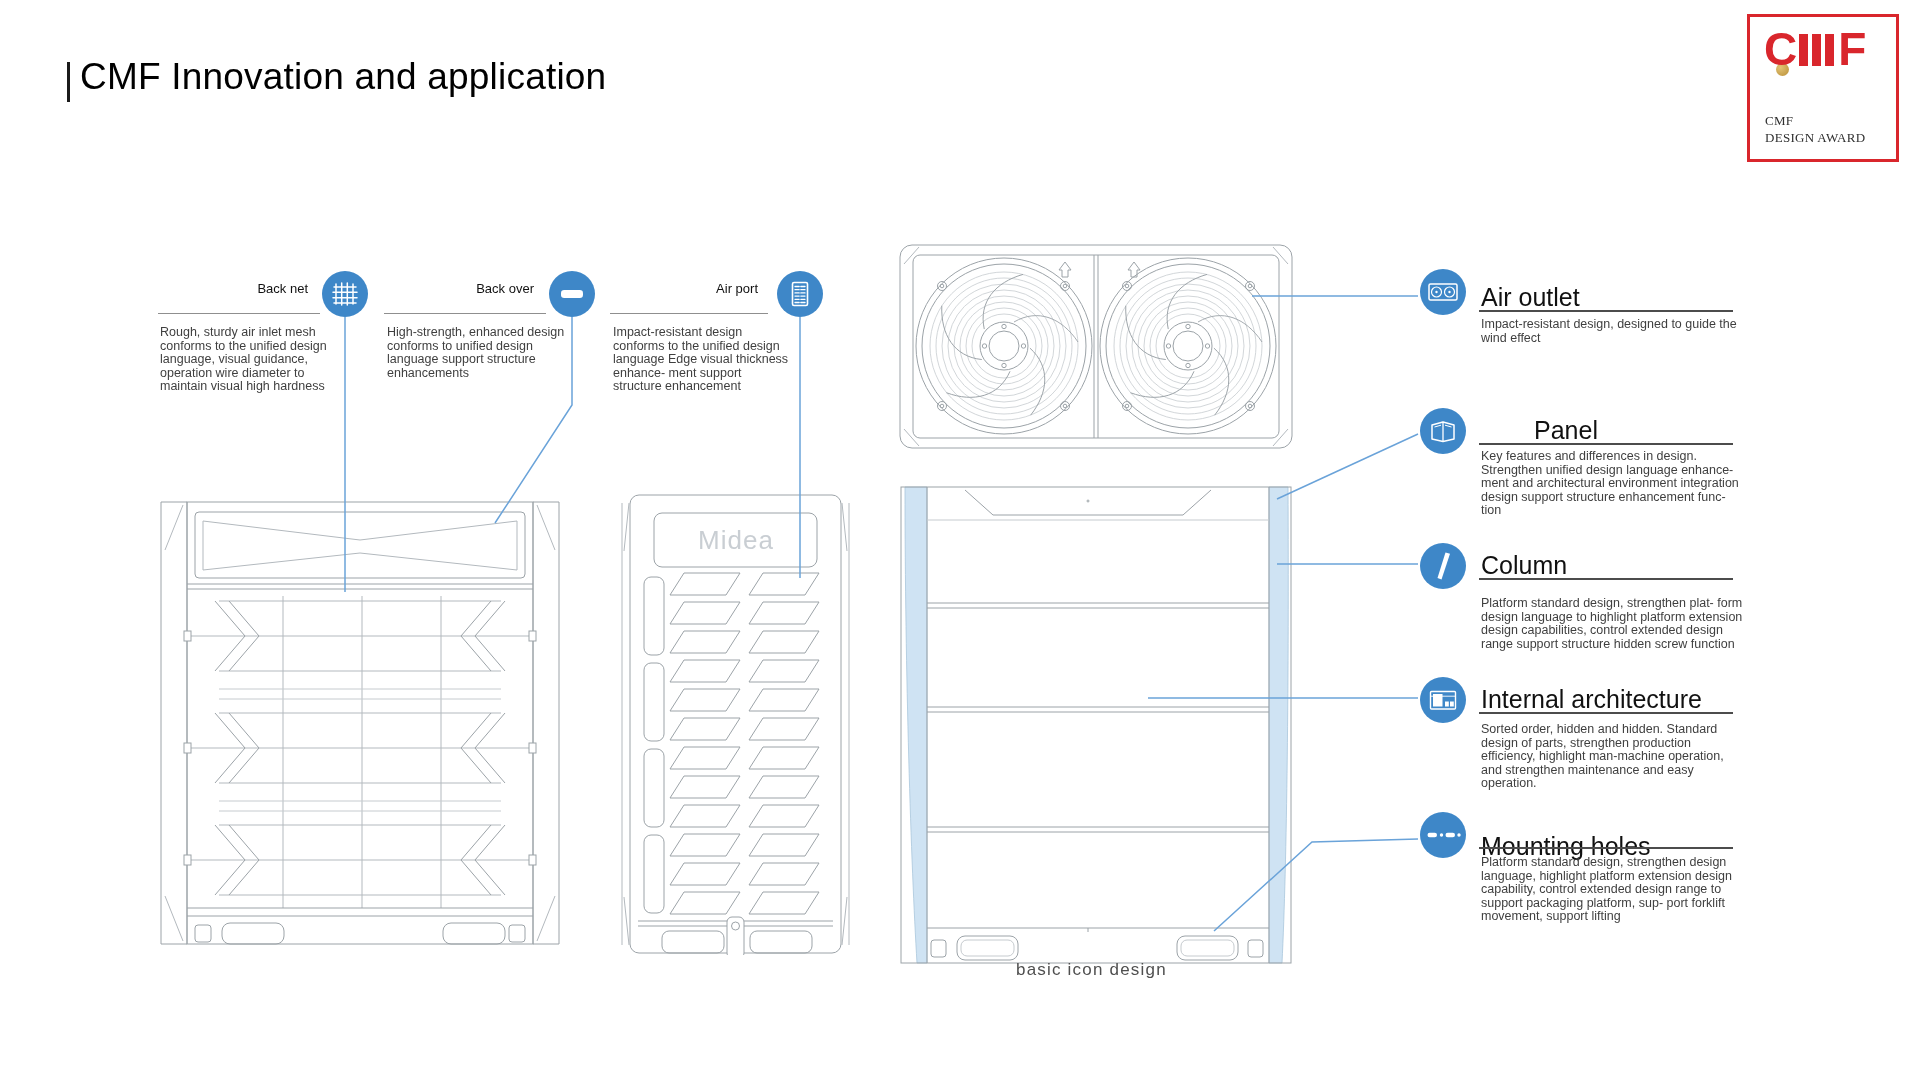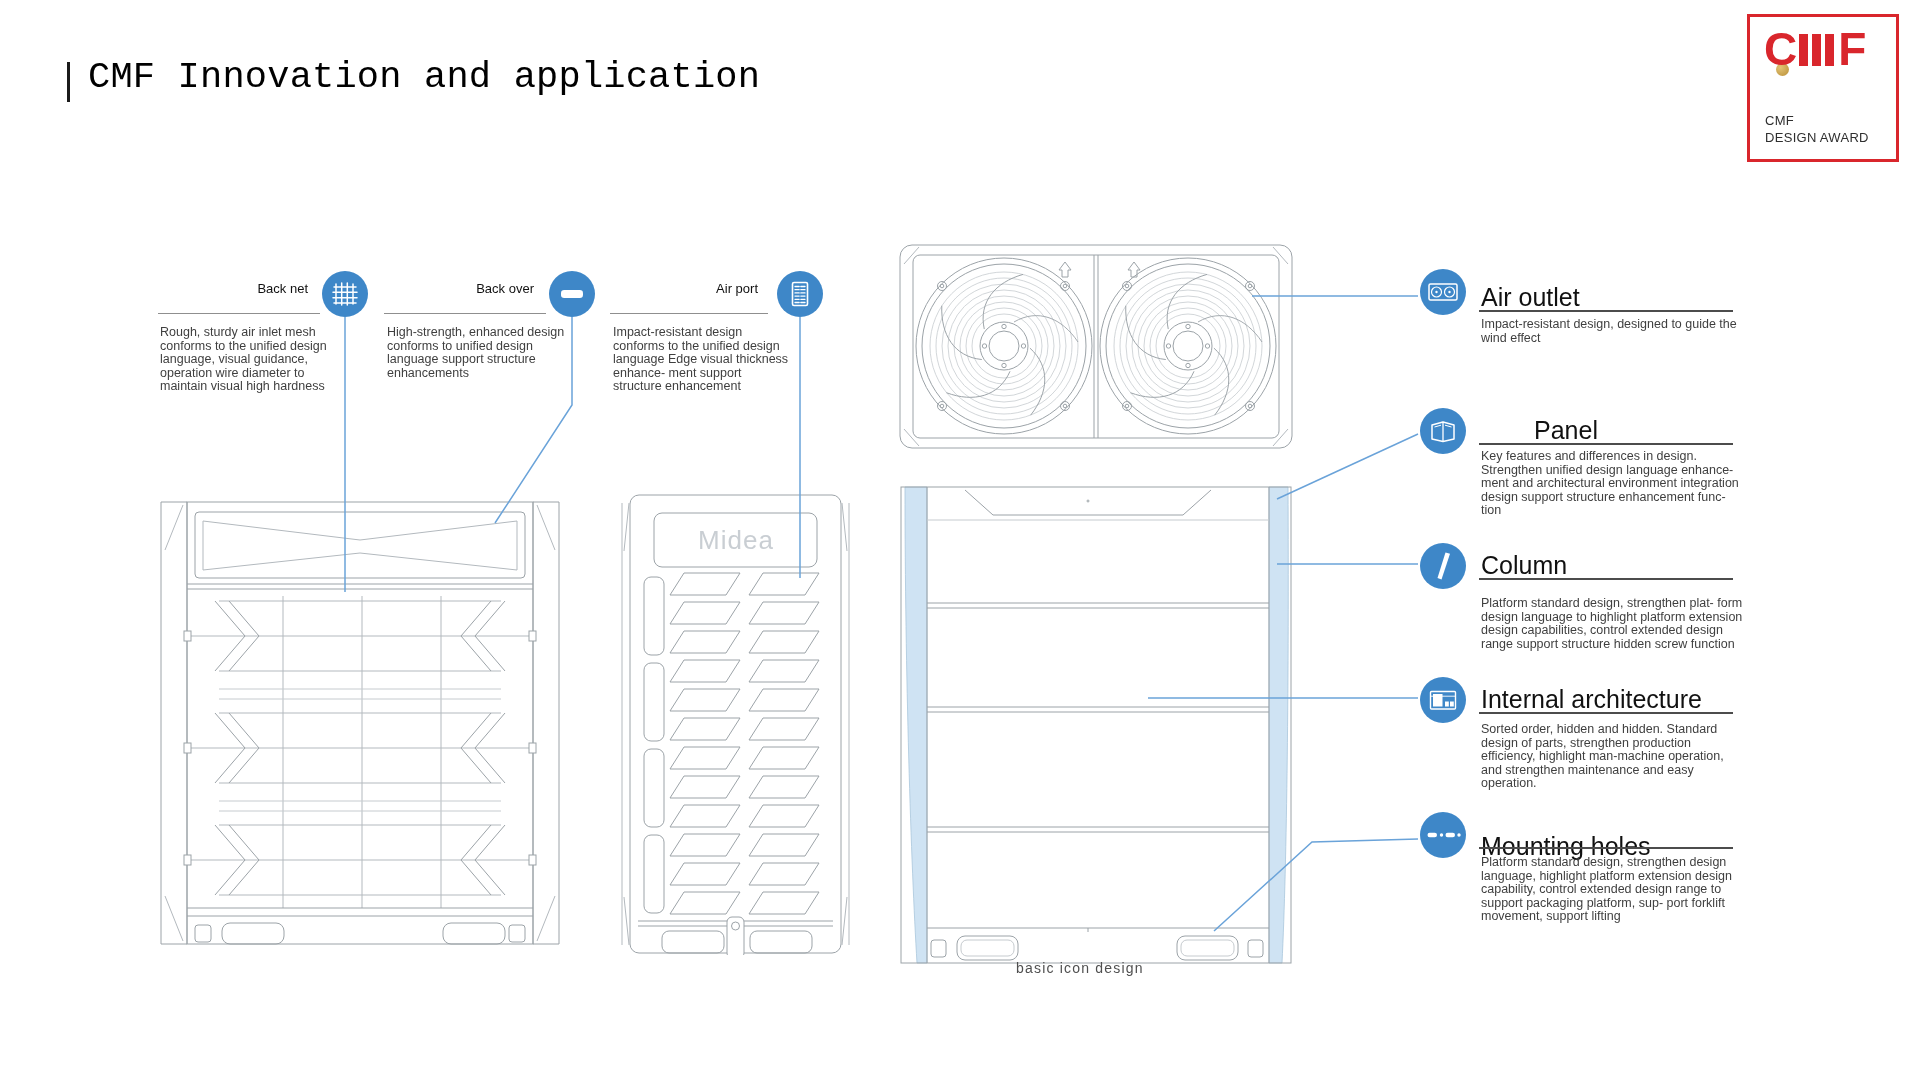--- a/index.html
+++ b/index.html
@@ -3,39 +3,39 @@
 <meta charset="utf-8">
 <style>
   html,body{margin:0;padding:0;}
   body{
     width:1920px;height:1080px;position:relative;overflow:hidden;
     background:#ffffff;font-family:"Liberation Sans",sans-serif;color:#1a1a1a;
   }
   .abs{position:absolute;}
   
   .title-bar{left:67px;top:62px;width:3px;height:40px;background:#1b1b1b;}
-  .page-title{left:88px;top:56px;font-size:37px;letter-spacing:.2px;color:#000;white-space:nowrap;font-family:Liberation Mono, monospace;}
+  .page-title{left:80px;top:56px;font-size:37px;letter-spacing:.2px;color:#000;white-space:nowrap;}
   
   .award{left:1747px;top:14px;width:152px;height:148px;border:3px solid #d9262c;box-sizing:border-box;}
   .award-logo{position:absolute;left:14px;top:16px;display:flex;align-items:flex-end;color:#d9262c;}
   .award-logo .ltr{font-size:46px;font-weight:800;line-height:.72;letter-spacing:-2px;}
   .award-logo .bar{width:9px;height:32px;background:#d9262c;margin-left:4px;}
   .award-logo .ltr.f{margin-left:4px;}
   .award-gold{position:absolute;left:26px;top:46px;width:13px;height:13px;border-radius:50%;
     background:radial-gradient(circle at 35% 35%, #e3c375, #b98f37);}
-  .award-text{position:absolute;left:15px;bottom:12px;font-size:13px;line-height:1.3;color:#2f2f2f;letter-spacing:.3px;}
+  .award-text{position:absolute;left:15px;bottom:12px;font-size:13px;line-height:1.3;color:#2f2f2f;letter-spacing:.3px;font-family:Liberation Serif, serif;}
   
   .ann-label{font-size:13px;color:#111;white-space:nowrap;}
   .ann-label.right-align{text-align:right;}
   .ann-label.r{font-size:25px;}
   .hr-l{height:1px;background:#8f8f8f;}
   .hr-r{height:2px;background:#4c4c4c;}
   .desc{font-size:12.5px;line-height:1.08;color:#3f3f3f;}
   .icon-circle{width:46px;height:46px;border-radius:50%;background:#3e87c8;display:flex;align-items:center;justify-content:center;}
-  .caption{font-size:14px;color:#4f4f4f;letter-spacing:1.2px;}
+  .caption{font-size:17px;color:#4f4f4f;letter-spacing:1.2px;}
   svg{display:block;}
 </style>
 </head>
 <body>
 
 <div class="abs title-bar"></div>
 <div class="abs page-title">CMF Innovation and application</div>
 
 <div class="abs award">
   <div class="award-gold"></div>

